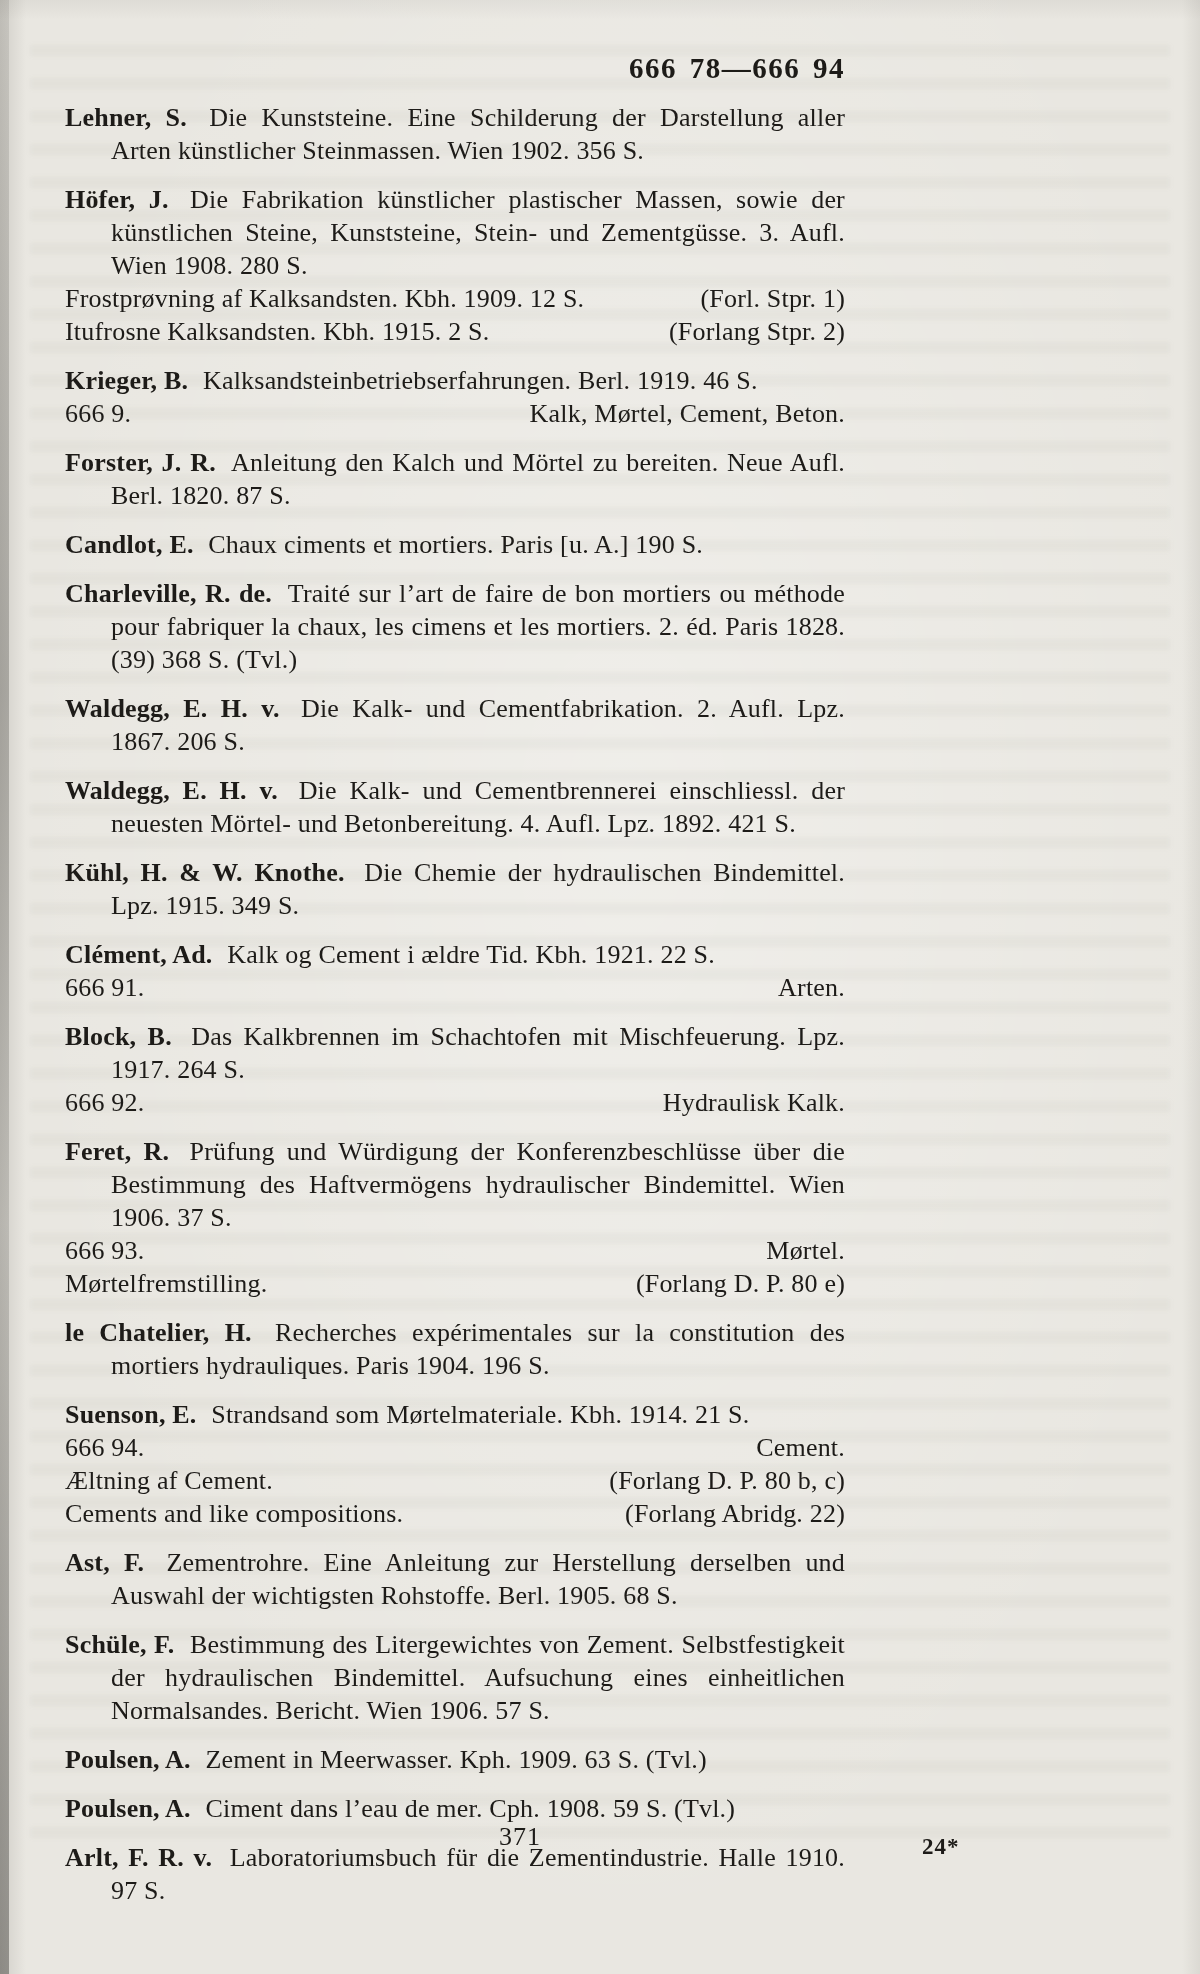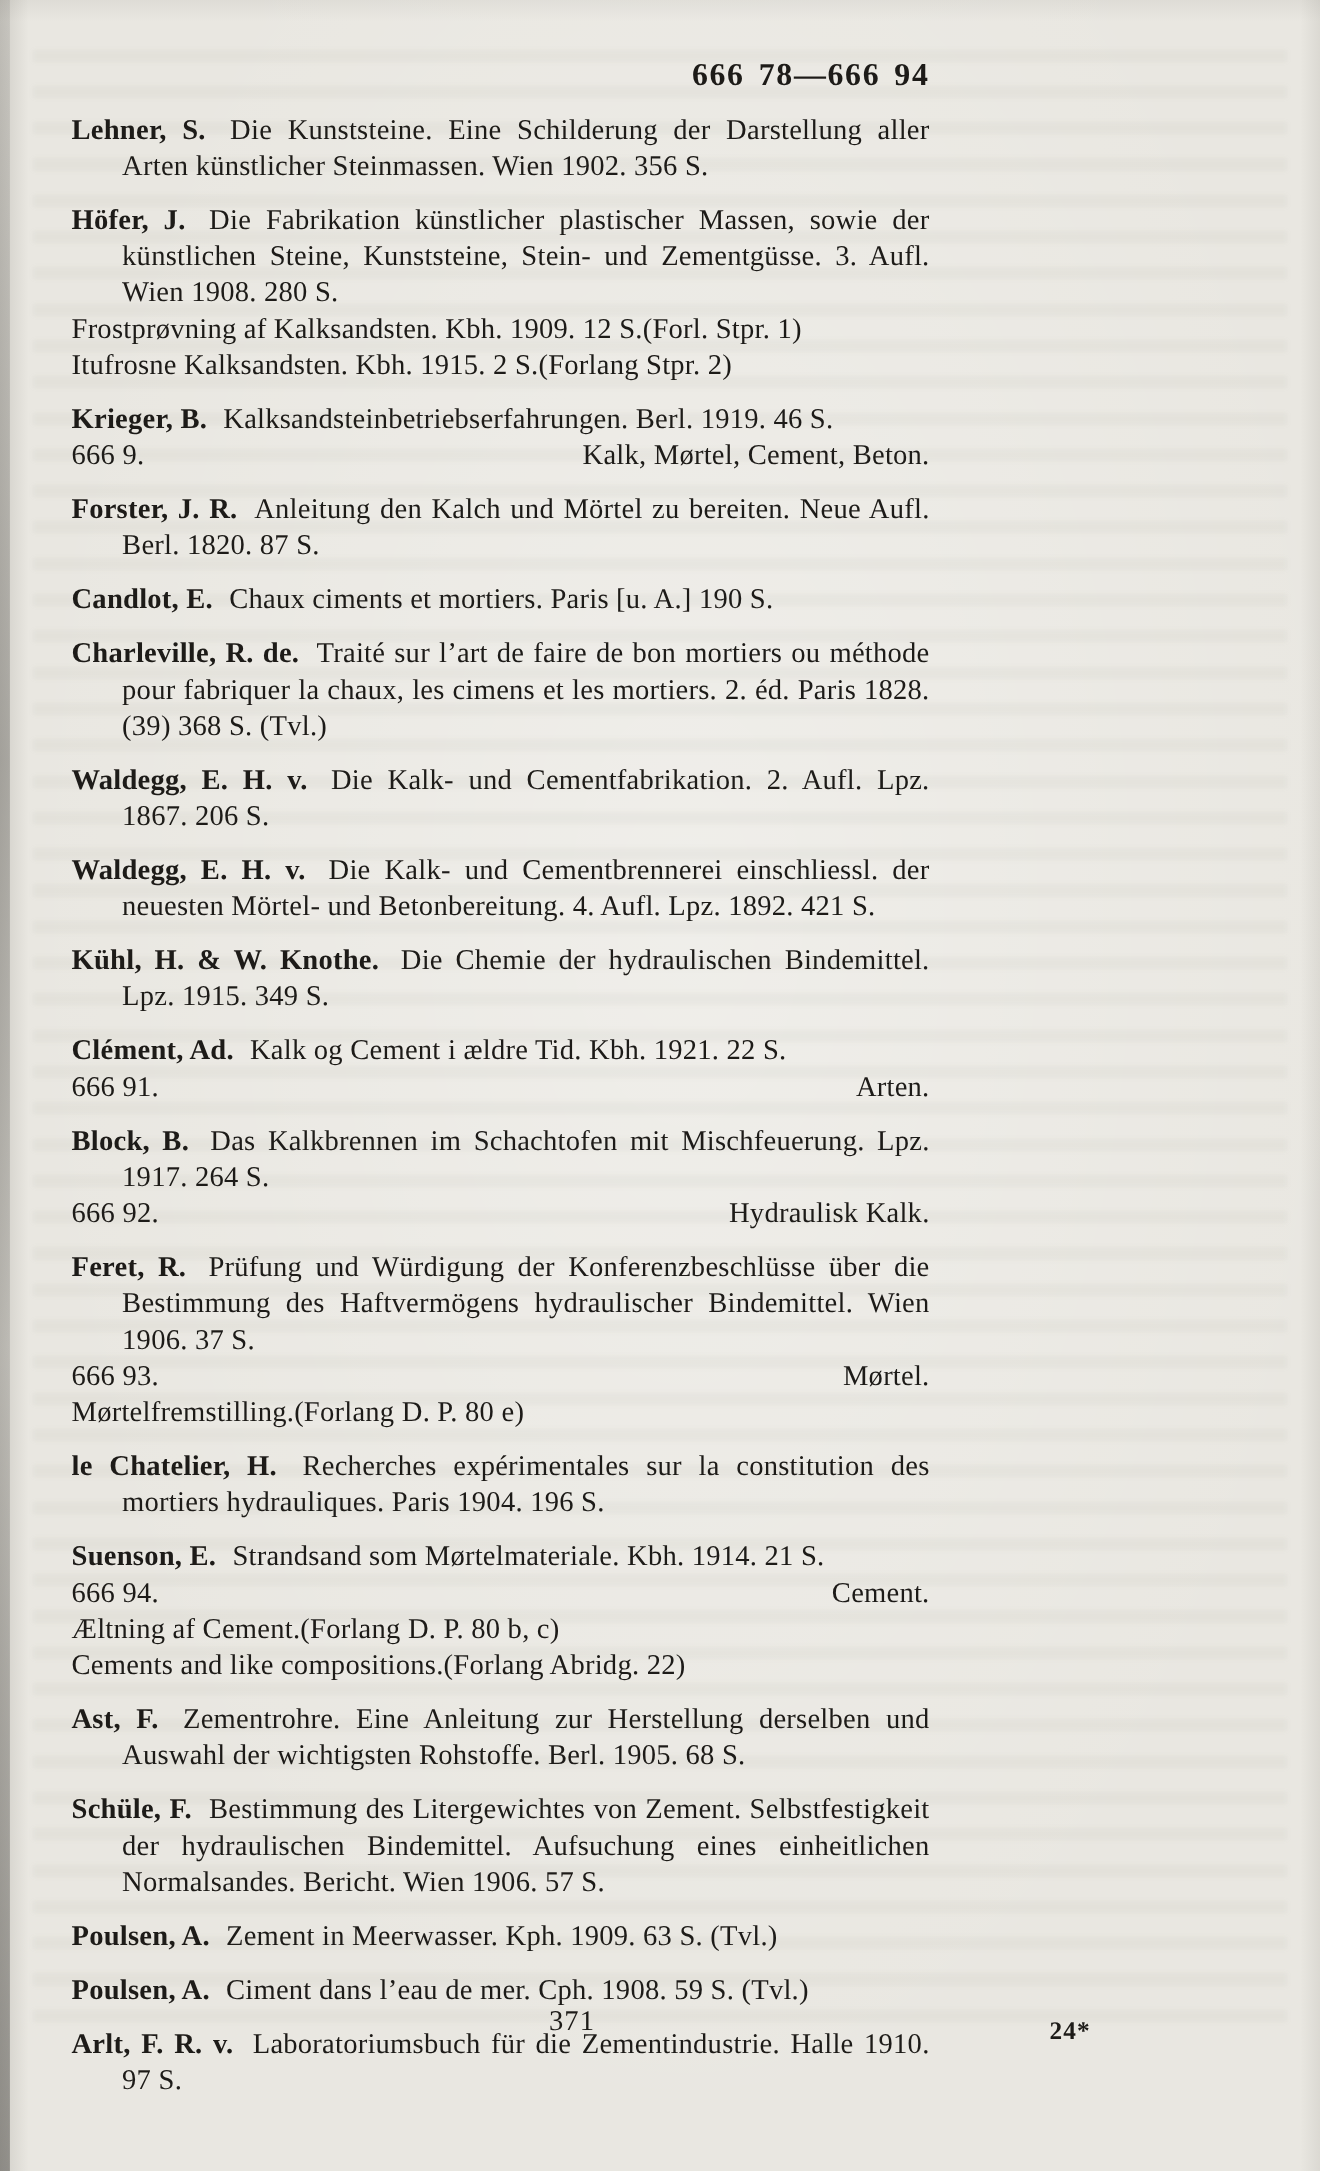--- a/index.html
+++ b/index.html
@@ -49,34 +49,34 @@
   }
   .bib-list { font-size: 26px; line-height: 33px; letter-spacing: 0.2px; }
   .entry {
     text-align: justify;
     padding-left: 46px;
     text-indent: -46px;
     margin-top: 16px;
   }
   .entry .author { font-weight: bold; padding-right: 8px; }
   .refline {
-    display: flex; 
+    display: flex; justify-content: space-between;
   }
   .section {
     display: flex; justify-content: space-between;
     font-weight: normal;
   }
   .page-number {
     position: absolute; left: 455px; top: 1822px;
     width: 130px; text-align: center;
     font-size: 26px; letter-spacing: 1px;
   }
   .printers-mark {
     position: absolute; left: 922px; top: 1834px;
-    font-size: 23px; font-weight: bold; letter-spacing: 1px; margin-left: 32px;
+    font-size: 23px; font-weight: bold; letter-spacing: 1px;
   }
 </style>
 </head>
 <body style="--paper: #e9e7e1; --ink: #1d1b18;">
 
 <div class="scan-texture"></div>
 <div class="bleed-through"></div>
 <div class="left-edge-shadow"></div>
 
 <div class="content">

